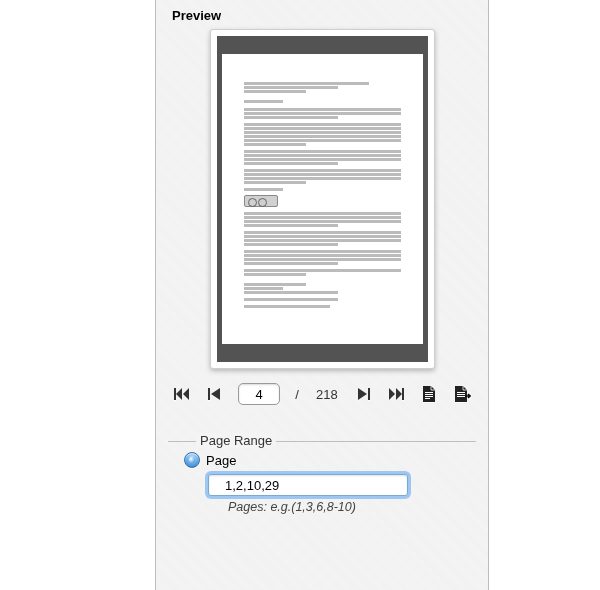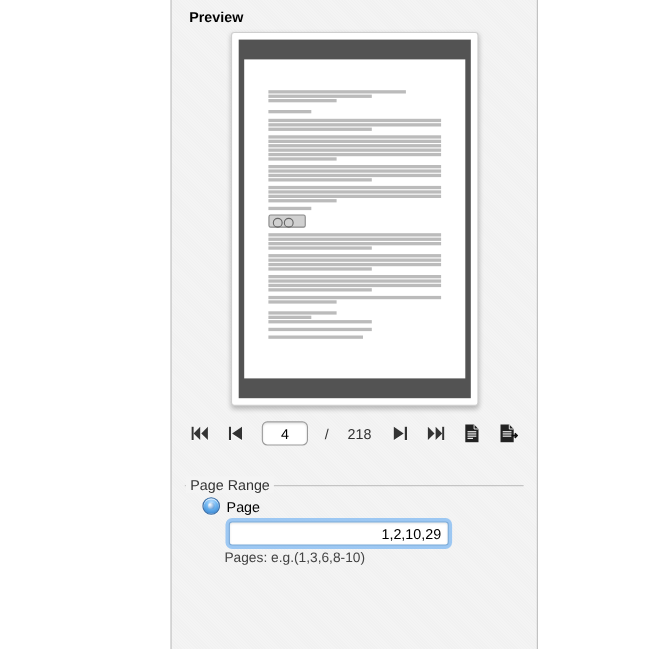--- a/index.html
+++ b/index.html
@@ -112,21 +112,21 @@
     border: none;
   }
   .range-rule {
     position: relative;
     border-top: 1px solid #bfbfbf;
     margin: 0 0 10px 0;
   }
   .range-legend {
     position: absolute;
     top: -9px;
-    left: 1px;
+    left: 28px;
     background: #f4f4f4;
     padding: 0 4px;
     font-size: 13px;
     color: #333;
   }
   .radio-row {
     display: flex;
     align-items: center;
     margin: 4px 0 4px 16px;
   }
@@ -153,32 +153,32 @@
     border-radius: 50%;
   }
   .radio-label { font-size: 13px; }
   .range-input {
     display: block;
     margin: 6px 0 4px 40px;
     width: 200px;
     height: 22px;
     font-size: 13px;
     font-family: inherit;
-    padding: 2px 6px;
+    padding: 2px 16px;
     border: 1px solid #7aa9d6;
     border-radius: 3px;
     background: #fff;
     outline: none;
     box-shadow: 0 0 0 3px rgba(111,176,242,0.65), inset 0 1px 2px rgba(0,0,0,0.12);
-    text-align: right;
   }
   .hint {
-    margin: 4px 0 0 36px;
+    margin: 4px 0 0 60px;
     font-size: 12.5px;
     color: #444;
+    font-style: italic;
   }
 </style>
 </head>
 <body>
 
 <div class="panel">
 
   <div class="preview-label">Preview</div>
 
   <div class="page-frame-outer">

